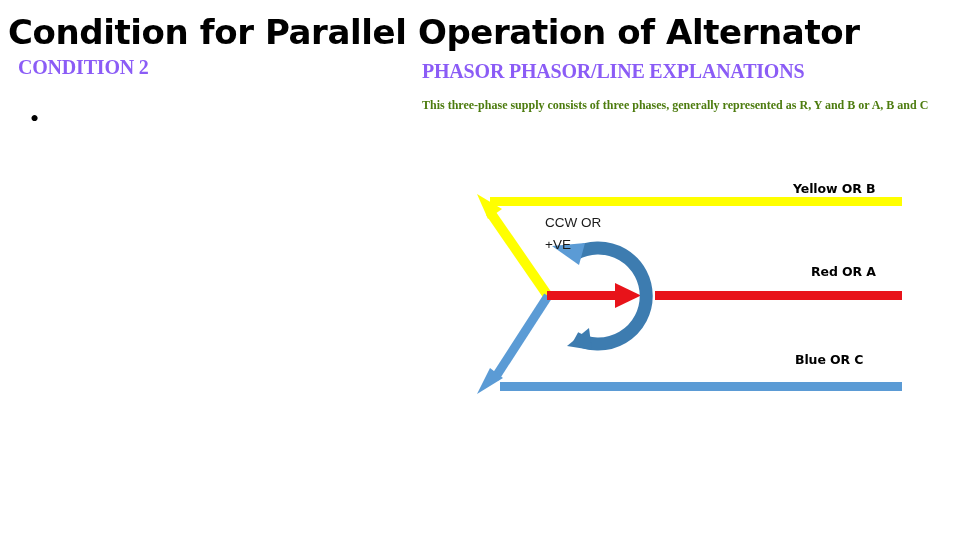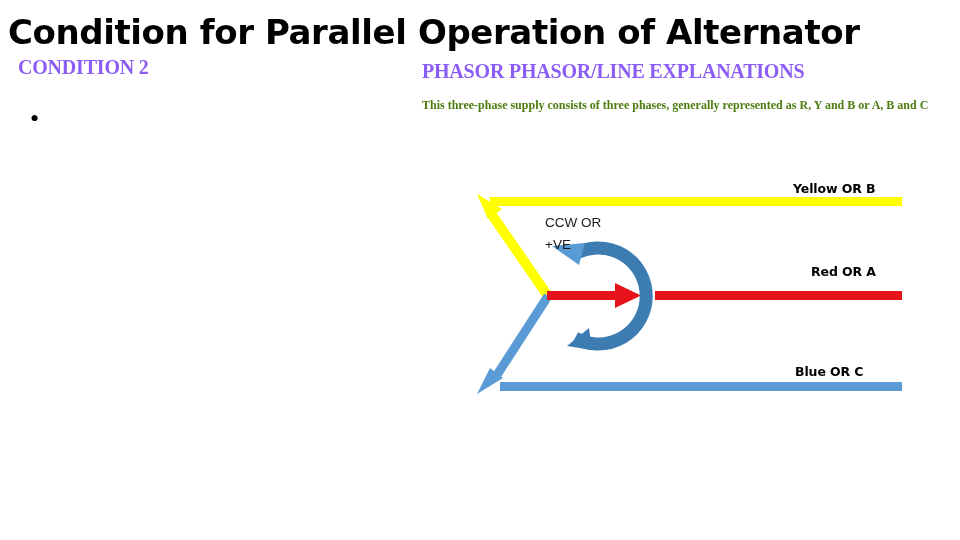--- a/index.html
+++ b/index.html
@@ -117,21 +117,21 @@
     position: absolute;
     font-family: "DejaVu Sans", sans-serif;
     font-weight: bold;
     font-size: 12.5px;
     letter-spacing: -0.1px;
     color: #000000;
     white-space: nowrap;
   }
   #label-yellow { left: 338px; top: 11px; text-align: center; }
   #label-red    { left: 348px; top: 94px; margin-left: 8px; }
-  #label-blue   { left: 340px; top: 194px; }
+  #label-blue   { left: 340px; top: 182px; }
   #label-ccw {
     position: absolute;
     left: 90px;
     top: 42px;
     font-family: Liberation Sans, sans-serif;
     font-size: 13.5px;
     line-height: 22px;
     color: #1a1a1a;
     white-space: nowrap;
   }

